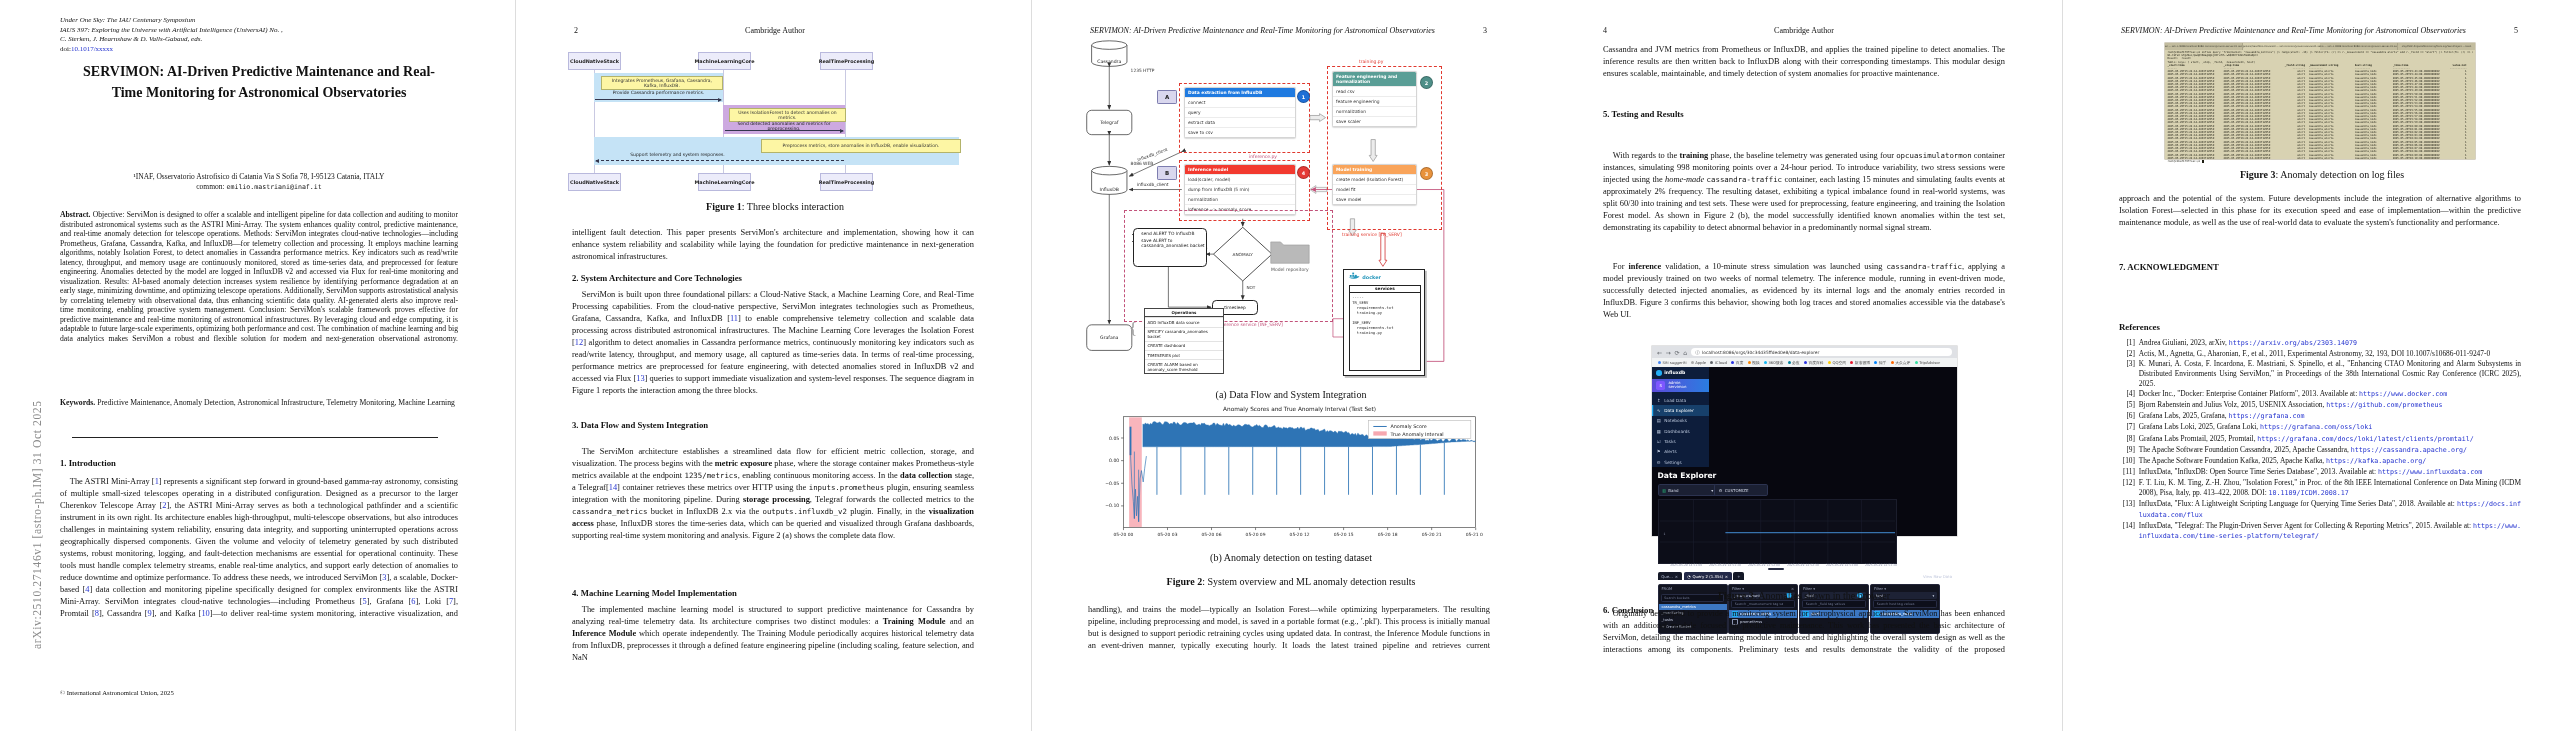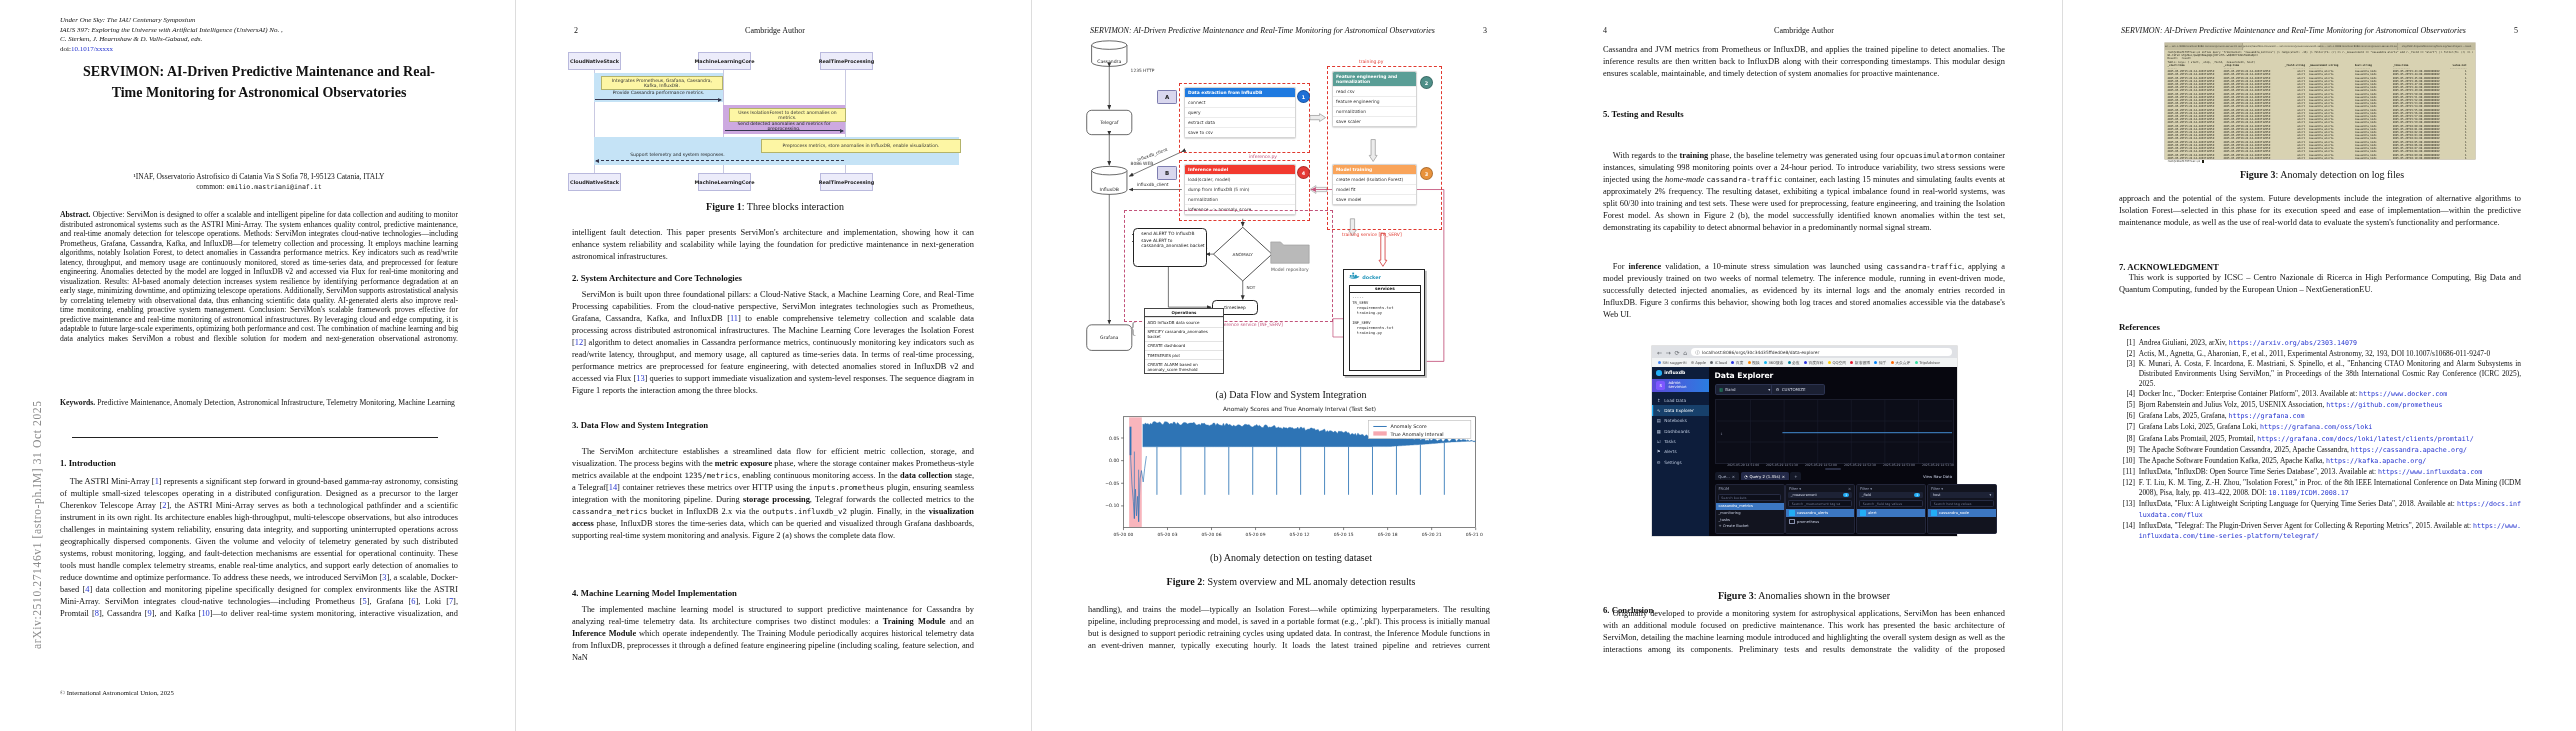--- a/index.html
+++ b/index.html
@@ -68,21 +68,21 @@
   .svcs pre{margin:1.2px 2.4px;font-family:"DejaVu Sans Mono",monospace;font-size:3.8px;line-height:5px;color:#222;}
   
   .shot{position:absolute;font-family:"DejaVu Sans",sans-serif;box-shadow:0 0 0 0.6px #d0d0d0;}
   .chrome{position:absolute;left:0;top:0;right:0;height:12.2px;background:#dfe1e5;display:flex;align-items:center;gap:3.7px;padding:0 4.9px;box-sizing:border-box;}
   .chrome .nb{color:#5f6368;font-size:6.1px;}
   .urlpill{flex:1;height:8px;background:#fff;border-radius:4.3px;display:flex;align-items:center;padding:0 4.3px;gap:2.4px;}
   .urlpill span{font-size:4.4px;color:#333;}
   .bkbar{position:absolute;left:0;top:12.2px;right:0;height:8.5px;background:#f1f3f4;display:flex;align-items:center;gap:4.3px;padding:0 6.1px;box-sizing:border-box;overflow:hidden;}
   .bk{display:flex;align-items:center;gap:1.5px;font-size:3.8px;color:#444;white-space:nowrap;}
   .bk i{width:3px;height:3px;border-radius:50%;display:inline-block;}
-  .appbg{position:absolute;left:0;top:21px;right:0;bottom:0;background:#07070f;display:flex;}
+  .appbg{position:absolute;left:0;top:21px;right:0;bottom:0;background:#07070f;display:flex;flex-direction:column;}
   .sbar{width:57px;background:#0d1d3b;flex:none;color:#ccd6e8;}
   .sbar .logo{display:flex;align-items:center;gap:2.4px;padding:3px 4.3px;color:#fff;font-size:4.6px;font-weight:bold;}
   .sbar .logo i{width:5.5px;height:5.5px;border-radius:50%;background:#22adf6;display:inline-block;}
   .userblk{display:flex;gap:3px;padding:2.4px 4.3px;align-items:center;background:linear-gradient(90deg,#5c4bd8,#2a7de1);margin:0 0 2.4px 0;}
   .userblk .av{width:9.1px;height:9.1px;border-radius:1.8px;background:#7e57ff;color:#fff;font-size:4.9px;display:flex;align-items:center;justify-content:center;}
   .userblk .ut{font-size:3.9px;line-height:4.6px;color:#fff;}
   .nav-item{display:flex;align-items:center;gap:3px;padding:2.7px 4.3px;font-size:4.3px;color:#b9c5da;}
   .nav-item .ni{width:4.9px;text-align:center;font-size:4.3px;}
   .nav-item.active{background:#17406b;color:#fff;box-shadow:inset 1.2px 0 0 #22adf6;}
   .imain{flex:1;position:relative;color:#e8eaf2;}
@@ -931,21 +931,20 @@
             <span class="tc6">1</span>
           </div>
           <div>root@c1baf1f9ffeac:/# <span class="cursor"></span></div>
         </div>
     </div>
     <div class="abs caption ctr" style="left:58px;top:169px;width:402px;">
       <span class="bf">Figure 3</span><span>: Anomaly detection on log files</span>
     </div>
     <div class="abs body-text just" style="left:56px;top:193px;width:402px;"><span>approach and the potential of the system. Future developments include the integration of alternative algorithms to Isolation Forest—selected in this phase for its execution speed and ease of implementation—within the predictive maintenance module, as well as the use of real-world data to evaluate the system's functionality and performance.</span></div>
     <div class="abs sechead" style="left:56px;top:248px;width:402px;margin-top:14px;">7.  ACKNOWLEDGMENT</div>
-    <div class="abs body-text just indent" style="left:56px;top:272px;width:402px;"><span>This work is supported by ICSC – Centro Nazionale di Ricerca in High Performance Computing, Big Data and Quantum Computing, funded by the European Union – NextGenerationEU.</span></div>
     <div class="abs" style="left:56px;top:322px;font-size:8.8px;font-weight:bold;">References</div>
     <div class="abs refs" id="refList" style="left:56px;top:338px;width:402px;">
         <div class="ref">
           <span class="rn">[1]</span>
           <span class="rb"><span>Andrea Giuliani, 2023, arXiv, </span><span class="url">https://arxiv.org/abs/2303.14079</span></span>
         </div>
         <div class="ref">
           <span class="rn">[2]</span>
           <span class="rb"><span>Actis, M., Agnetta, G., Aharonian, F., et al., 2011, Experimental Astronomy, 32, 193, DOI 10.1007/s10686-011-9247-0</span></span>
         </div>

